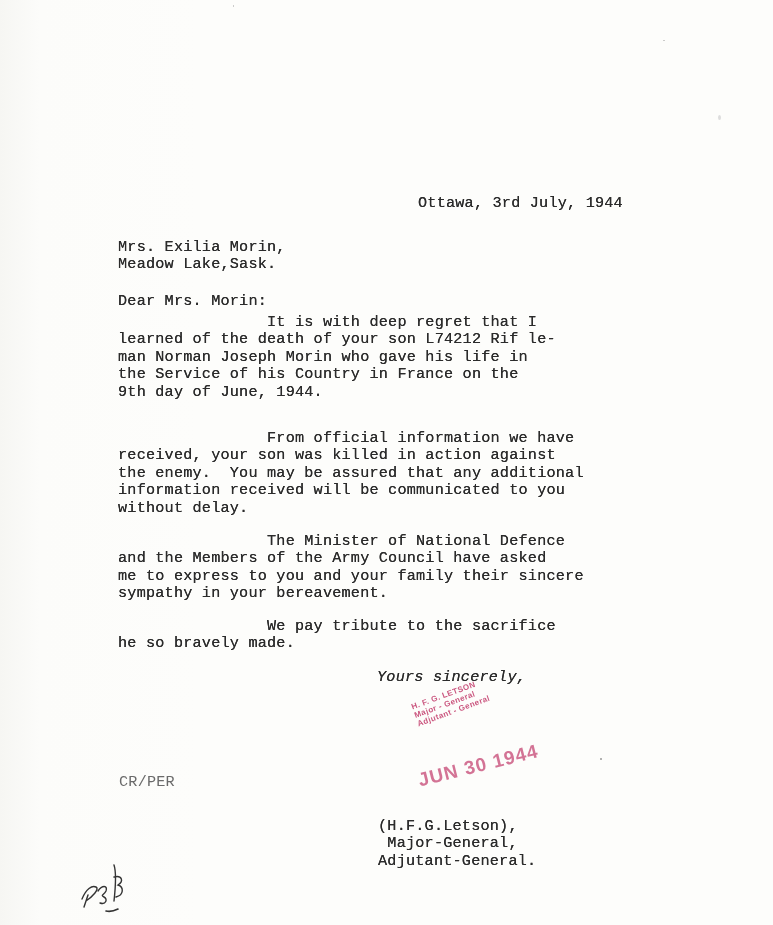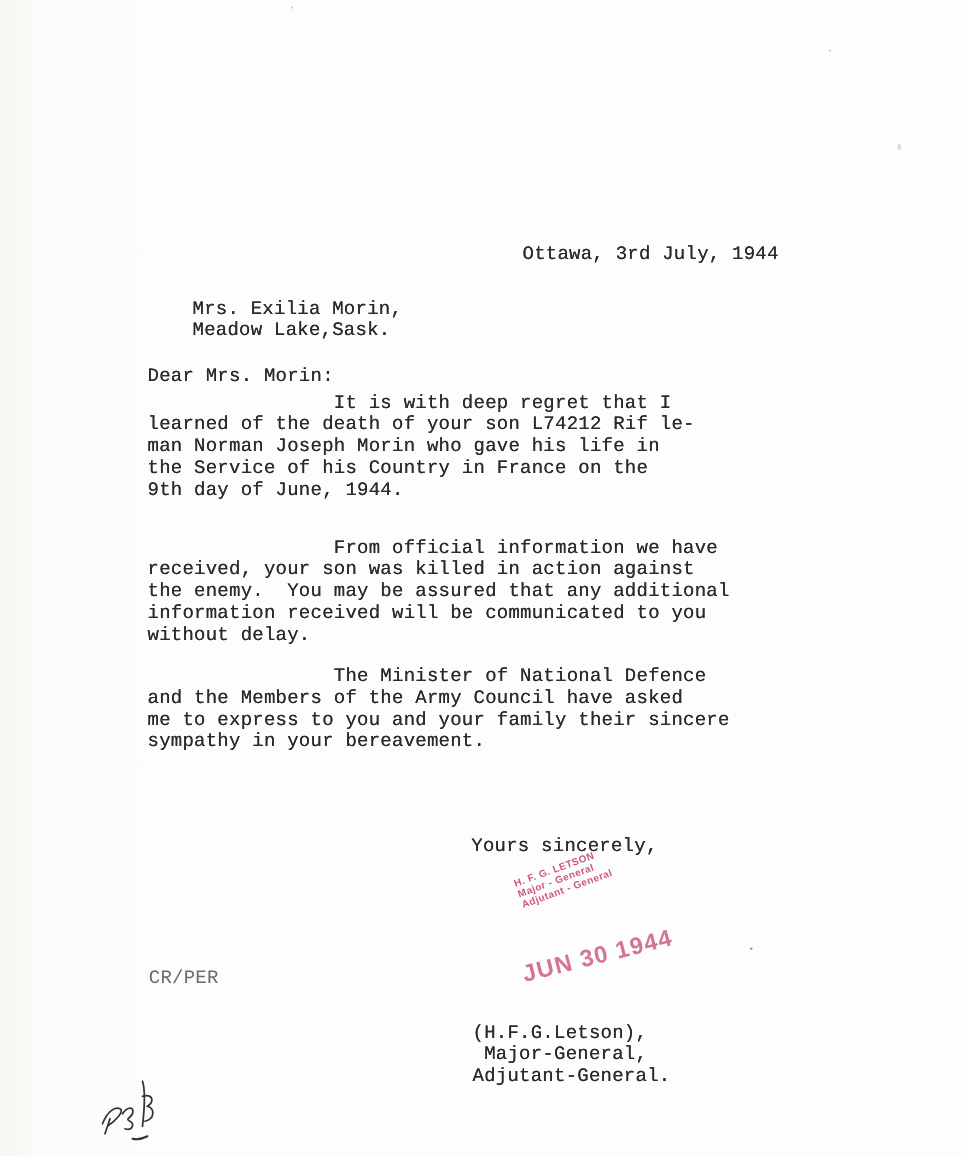--- a/index.html
+++ b/index.html
@@ -24,27 +24,27 @@
     .tw {
       position: absolute;
       font-size: 15.2px;
       line-height: 17.4px;
       white-space: pre;
       letter-spacing: 0.2px;
       color: #2b2b2b;
       text-shadow: 0 0 0.4px #333;
     }
     .date { left: 418px; top: 195px; }
-    .address { left: 118px; top: 239px; margin-left: 36px; }
+    .address { left: 118px; top: 239px; }
     .salutation { left: 118px; top: 293px; }
     .para1 { left: 118px; top: 314px; }
     .para2 { left: 118px; top: 430px; }
     .para3 { left: 118px; top: 533px; }
     .para4 { left: 118px; top: 618px; }
-    .closing { left: 377px; top: 669px; }
+    .closing { left: 377px; top: 669px; font-style: italic; }
     .signature-block { left: 378px; top: 818px; }
     .ref-initials { left: 119px; top: 774px; color: #6a6a6a; text-shadow: none; }
 
     .stamp {
       position: absolute;
       color: #c23a6a;
       font-family: "Liberation Sans", "DejaVu Sans", sans-serif;
       opacity: 0.85;
       transform-origin: left top;
     }
@@ -99,20 +99,22 @@
 <span>received, your son was killed in action against</span>
 <span>the enemy.  You may be assured that any additional</span>
 <span>information received will be communicated to you</span>
 <span>without delay.</span></div>
 
   <div class="tw para3"><span>                The Minister of National Defence</span>
 <span>and the Members of the Army Council have asked</span>
 <span>me to express to you and your family their sincere</span>
 <span>sympathy in your bereavement.</span></div>
 
+  <div class="tw para4"><span>                We pay tribute to the sacrifice</span>
+<span>he so bravely made.</span></div>
 
   <div class="tw closing">Yours sincerely,</div>
 
   <div class="stamp stamp-name"><span>H. F. G. LETSON</span>
 <span>Major - General</span>
 <span>Adjutant - General</span></div>
 
   <div class="stamp stamp-date">JUN 30 1944</div>
 
   <div class="tw signature-block"><span>(H.F.G.Letson),</span>

